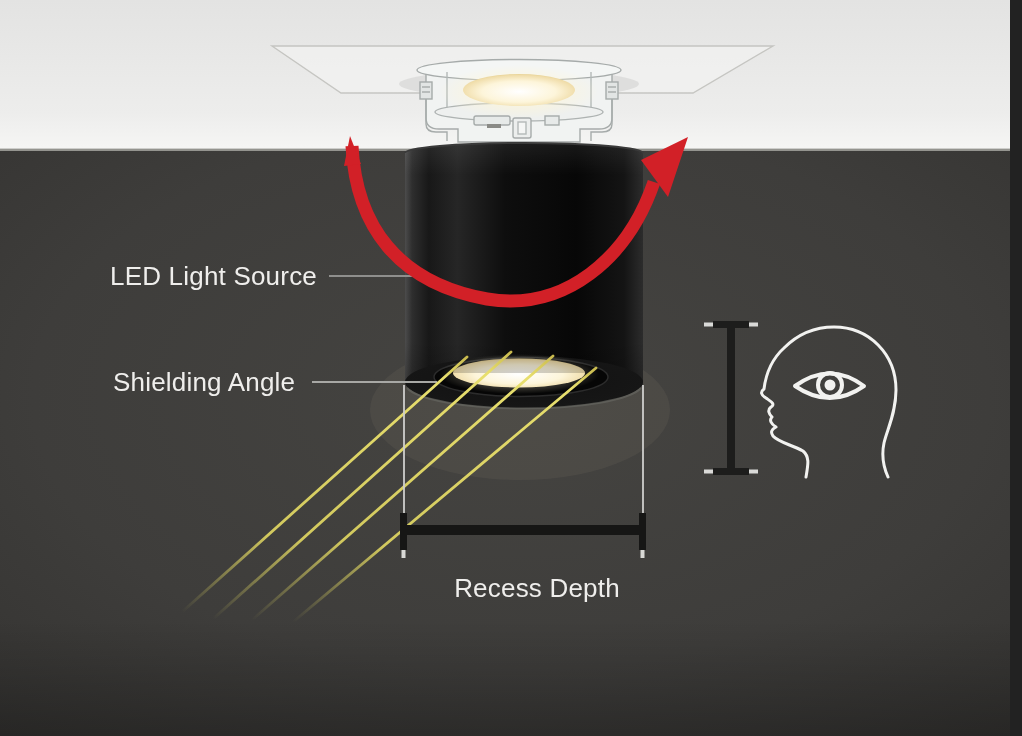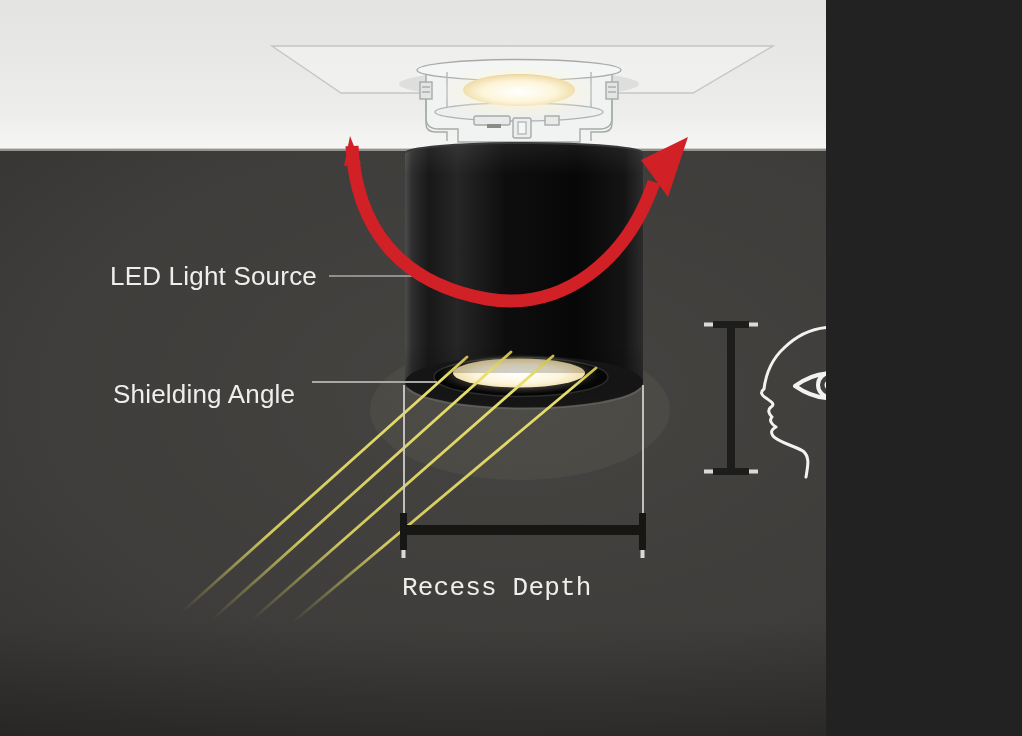--- a/index.html
+++ b/index.html
@@ -1,29 +1,29 @@
 <!DOCTYPE html>
 <html><head>
 <meta charset="utf-8">
 <style>
   html,body{margin:0;padding:0;background:#222;}
   #stage{
-    position:relative;width:826px;height:736px;overflow:hidden;
+    position:relative;width:1010px;height:736px;overflow:hidden;
     font-family:"Liberation Sans",sans-serif;
   }
   #scene{position:absolute;left:0;top:0;}
   .label{
     position:absolute;color:#efeeec;font-size:26px;line-height:33px;
     letter-spacing:.2px;white-space:nowrap;
   }
   .label .ln{display:block;}
   #led-label{left:110px;top:261px;line-height:30px;}
-  #shielding-label{left:113px;top:379px;line-height:30px;}
+  #shielding-label{left:113px;top:367px;line-height:30px;}
   #trajectory-label{left:111px;top:645px;}
-  #recess-label{left:402px;top:571px;width:270px;text-align:left;line-height:34px;font-family:Liberation Mono, monospace;}
+  #recess-label{left:402px;top:571px;width:270px;text-align:center;line-height:34px;}
   #glare-label{left:719px;top:550px;}
 </style>
 </head>
 <body>
 
 <div id="stage">
 
 <svg id="scene" width="1022" height="736" viewBox="0 0 1022 736">
   <defs>
     <linearGradient id="ceilGrad" x1="0" y1="0" x2="0" y2="1">

